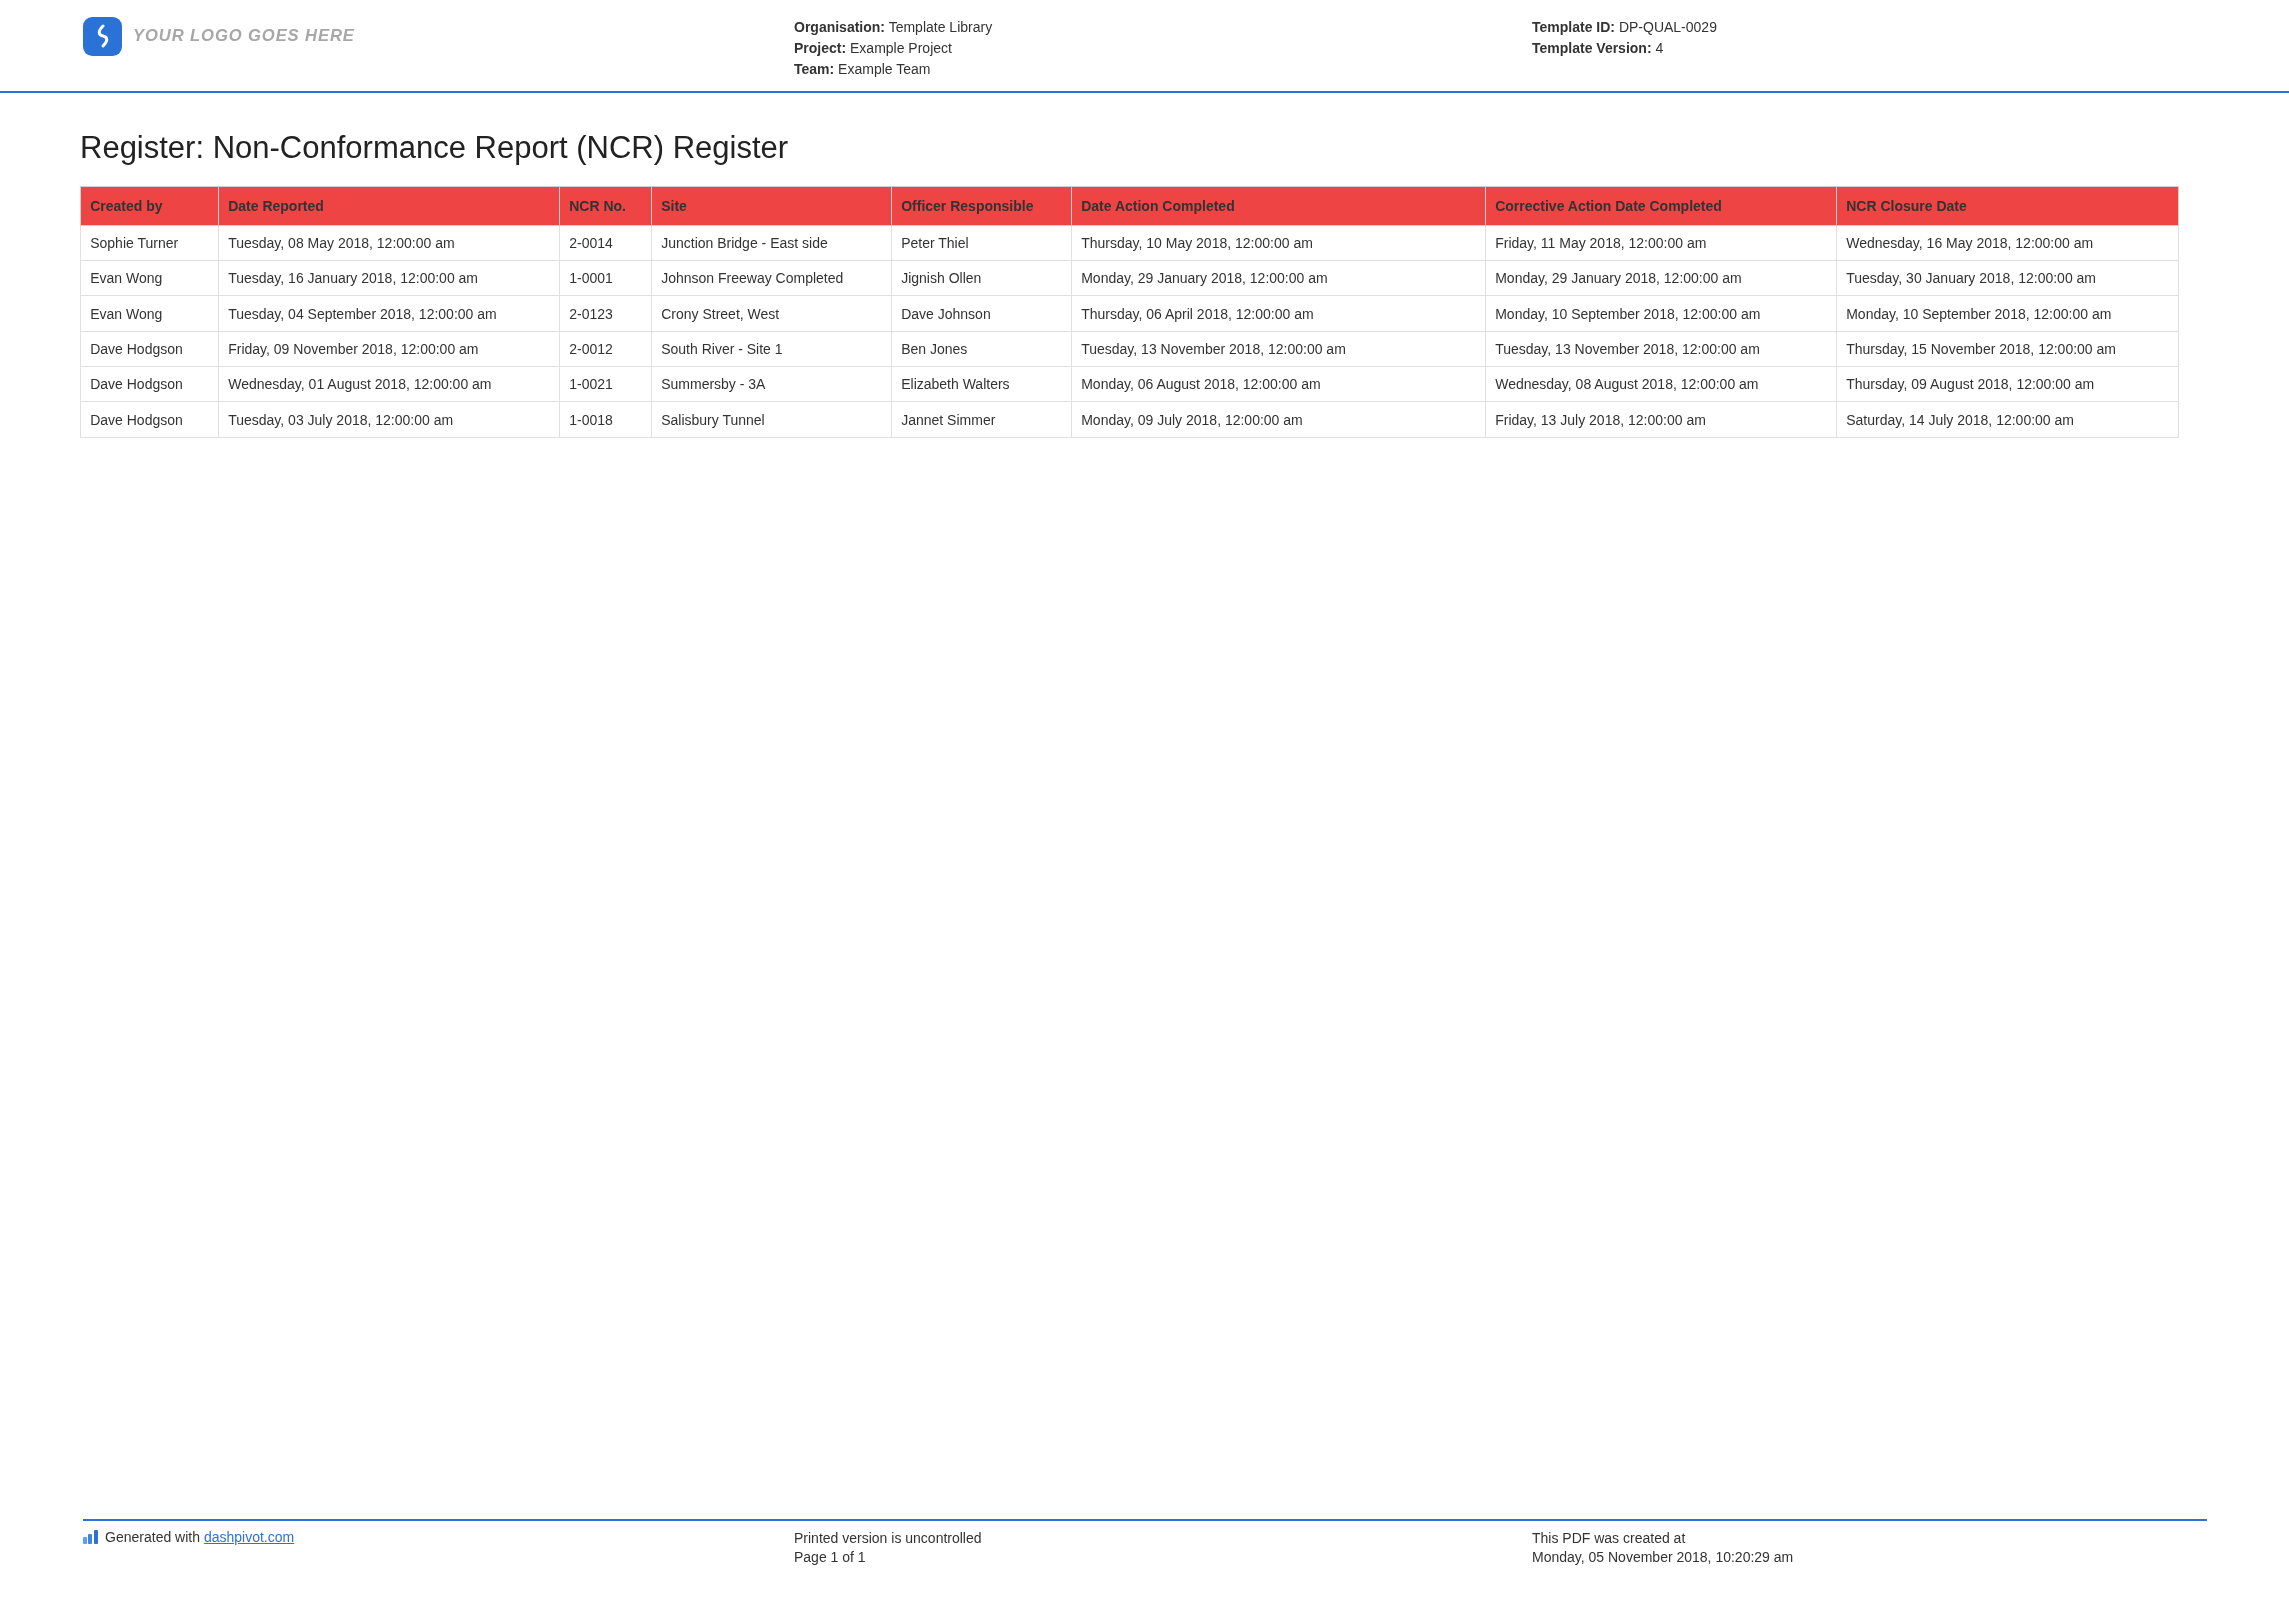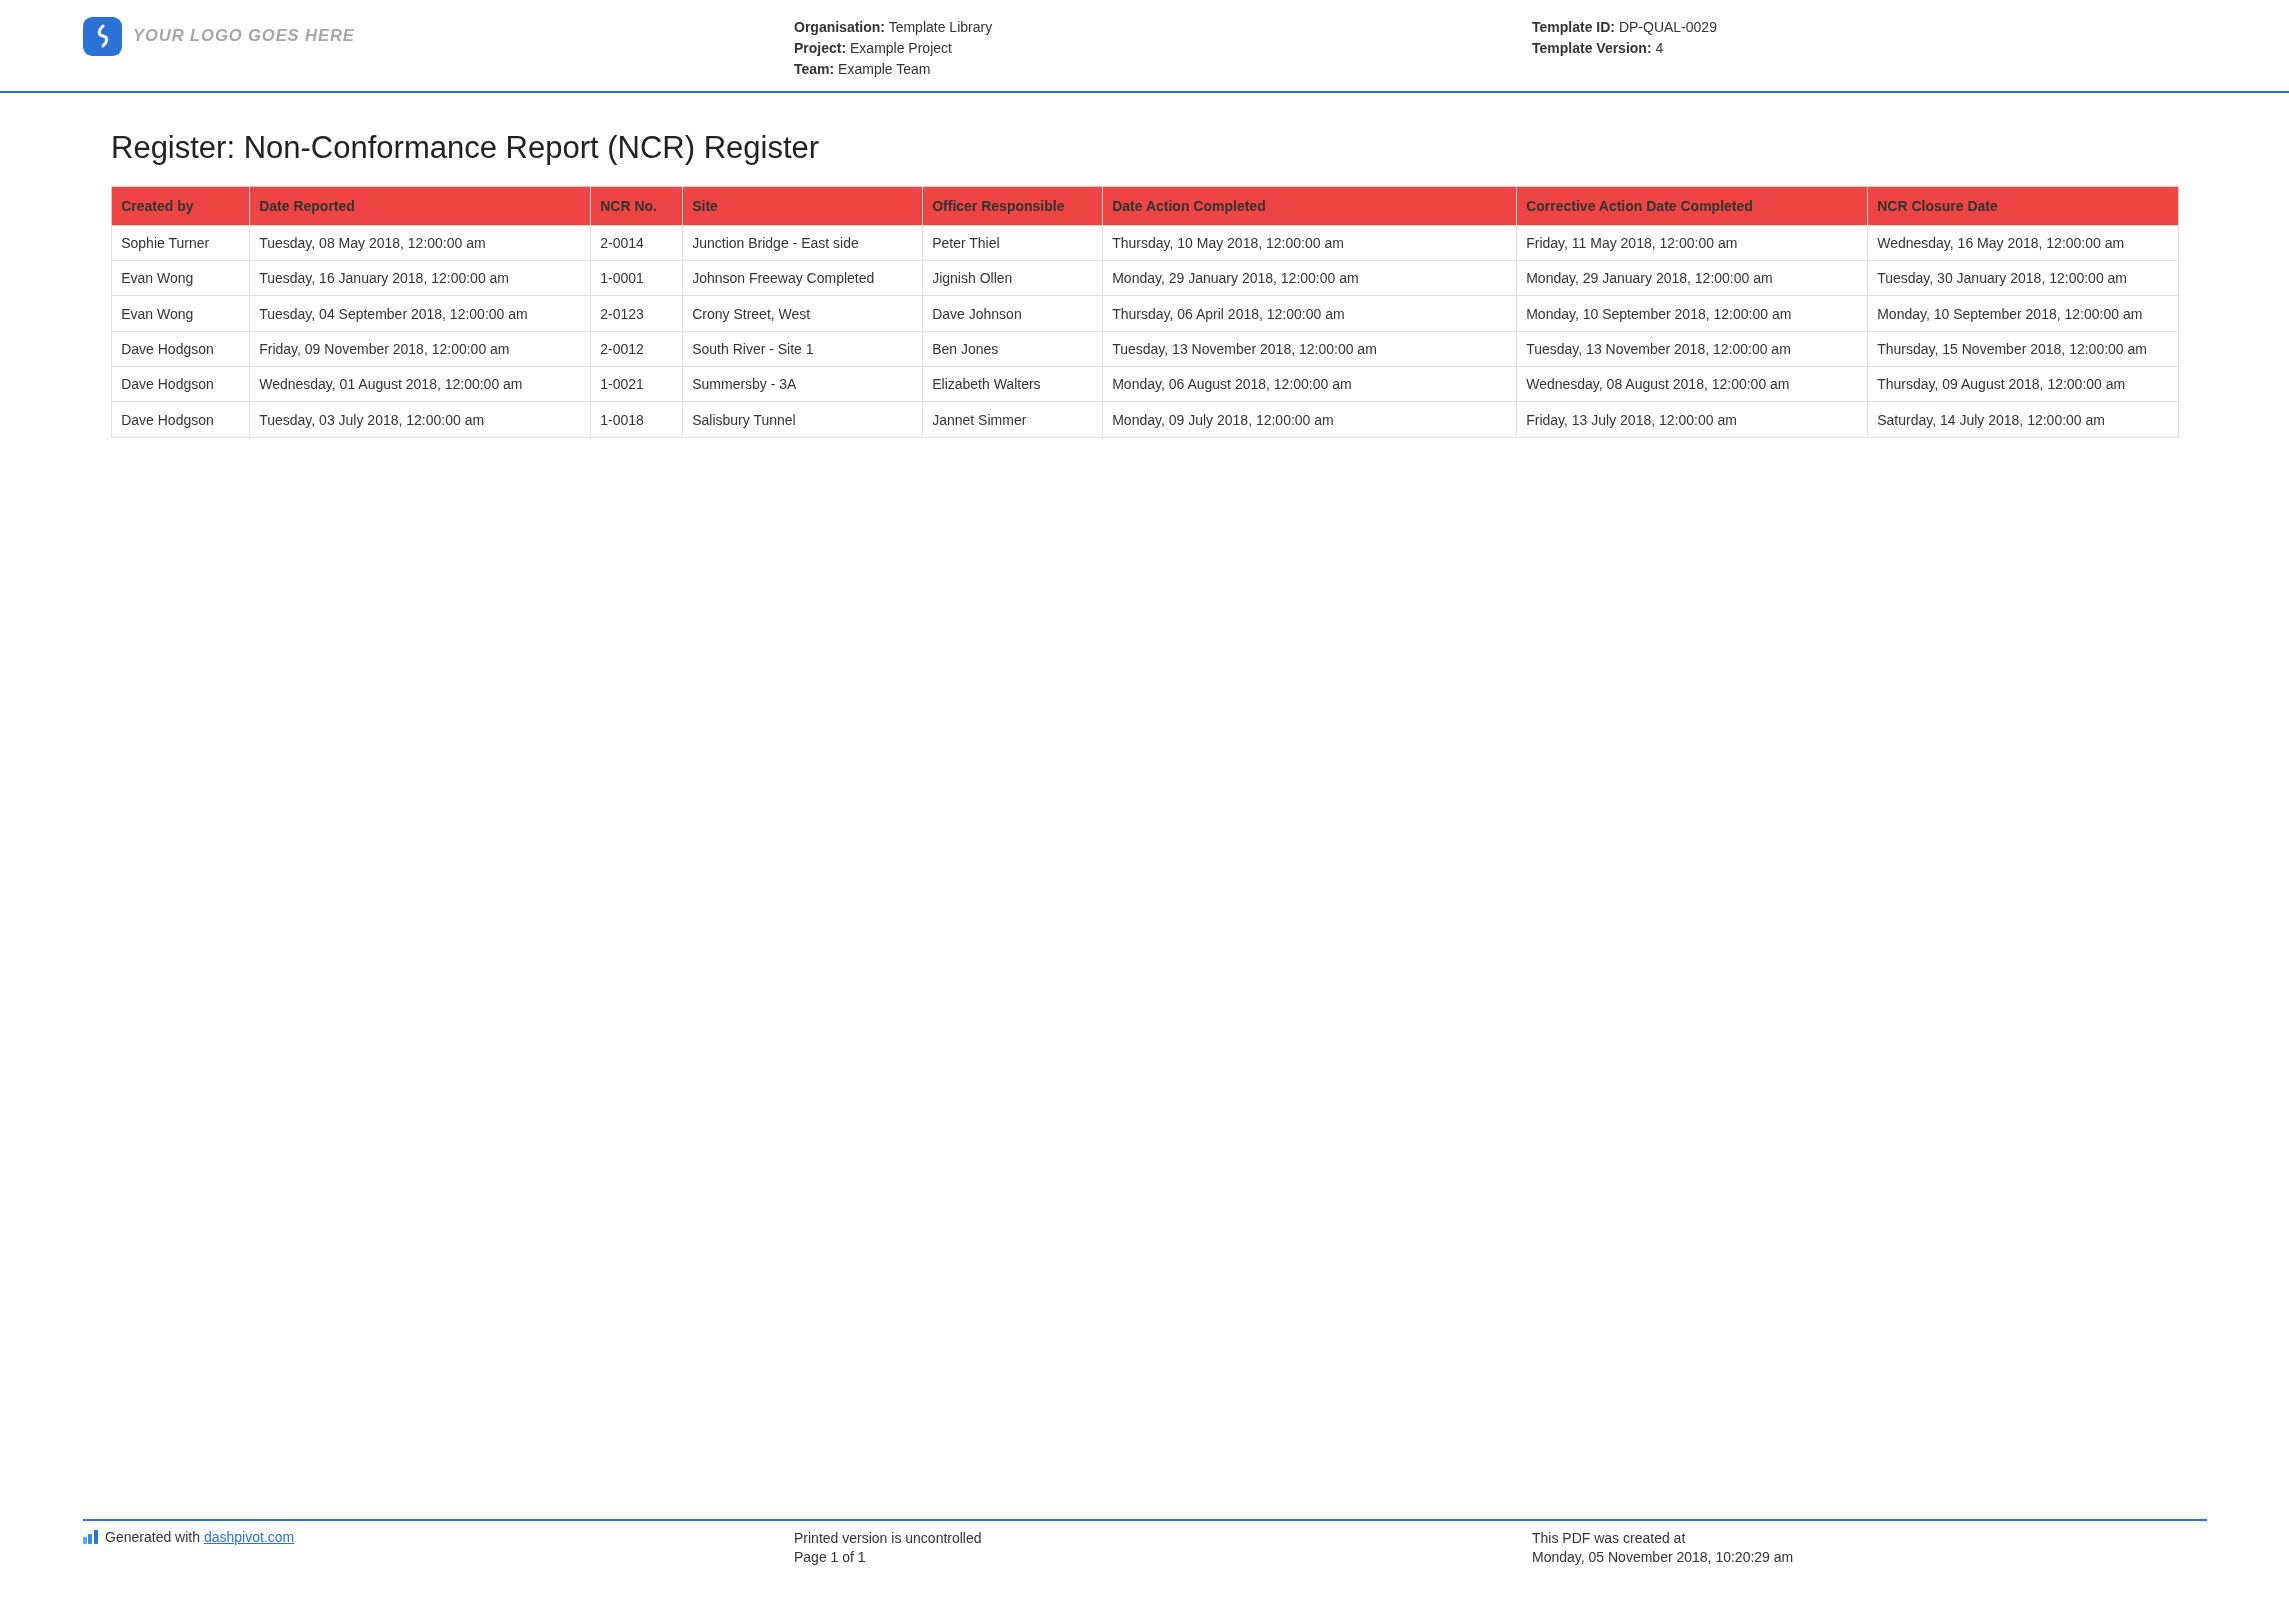--- a/index.html
+++ b/index.html
@@ -57,21 +57,21 @@
     .meta-right {
       flex: 1;
       font-size: 14px;
       line-height: 1.5;
       color: #333;
     }
     .meta-label {
       font-weight: bold;
     }
     .content {
-      padding: 37px 111px 0 111px;
+      padding: 37px 111px 0 80px;
       border-radius: 11px;
     }
     .page-title {
       font-size: 31px;
       font-weight: 400;
       color: #222;
       margin-bottom: 20px;
     }
     table.register {
       width: 100%;

